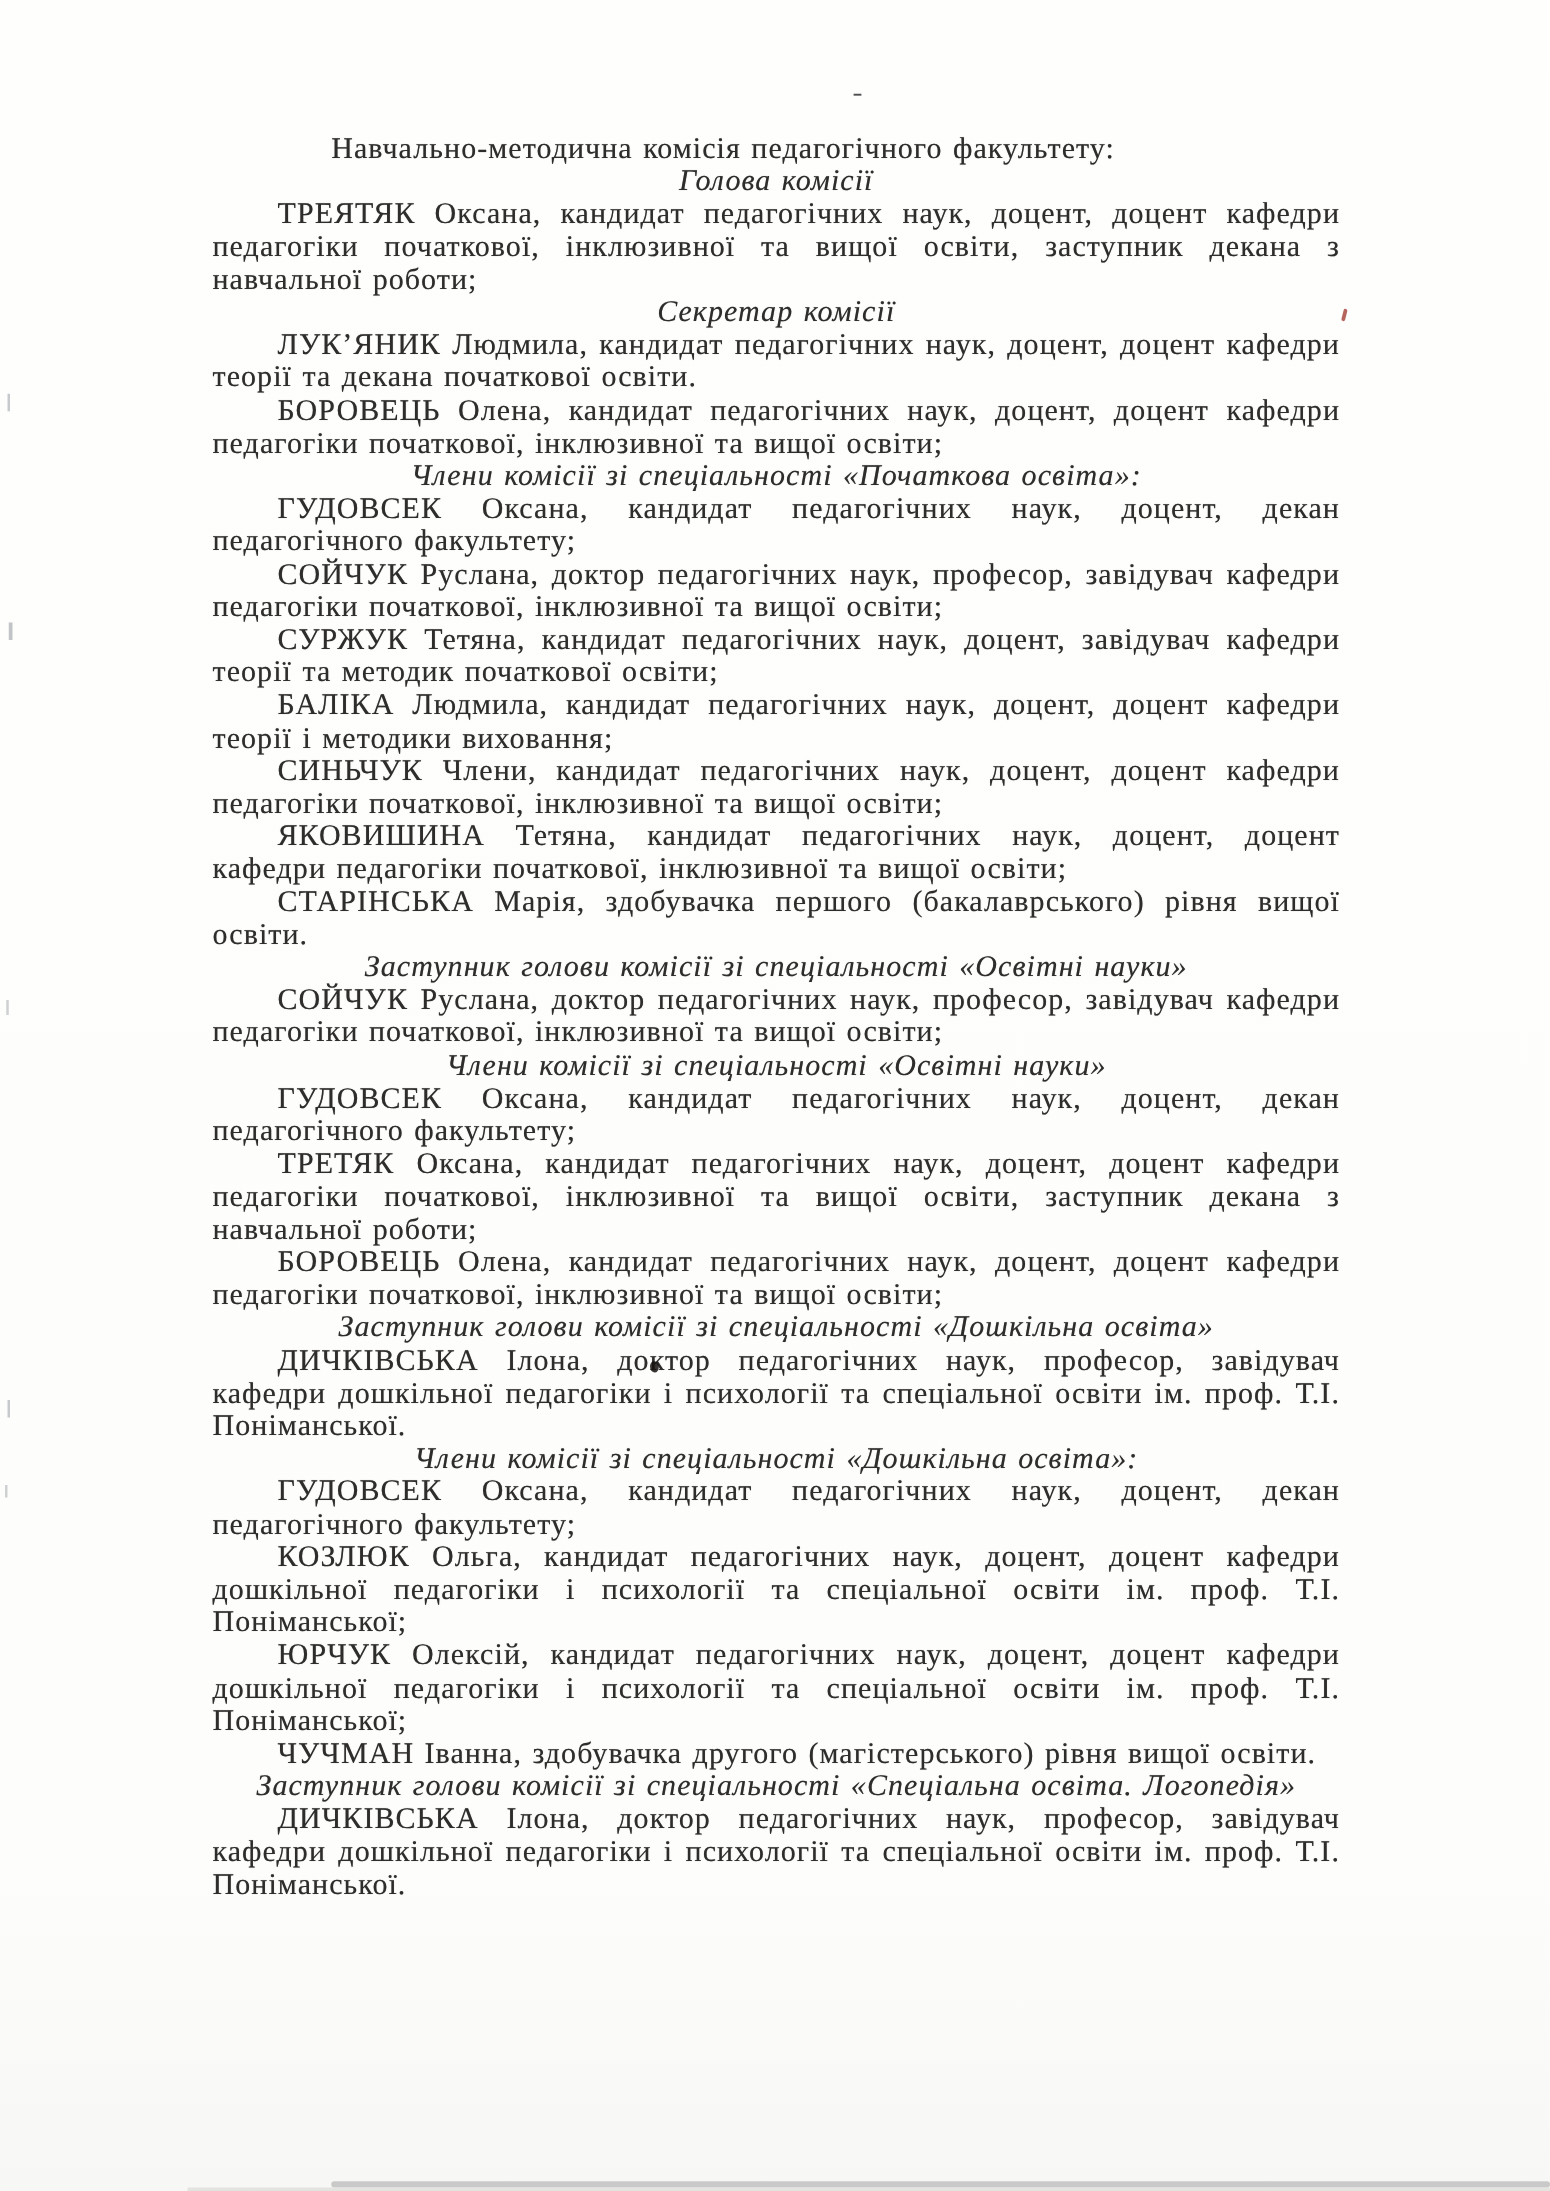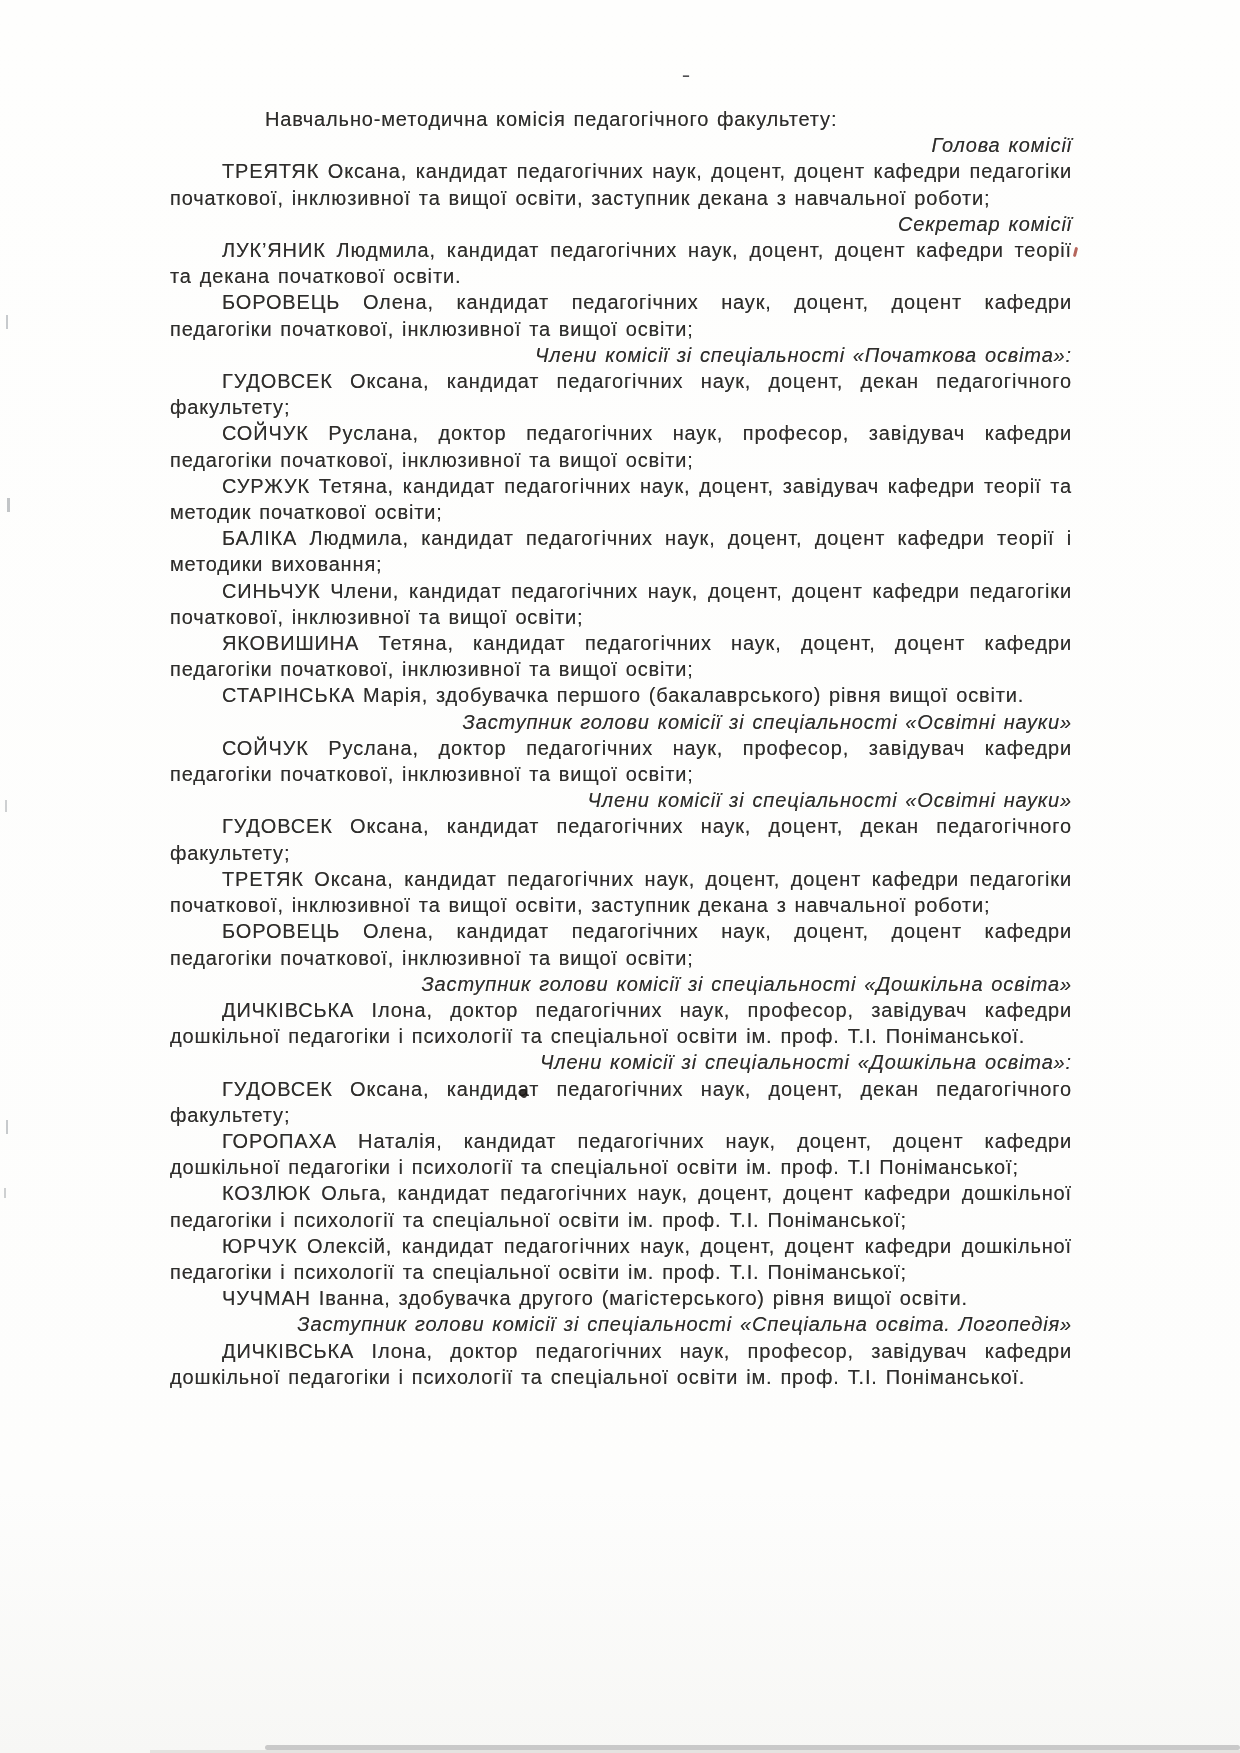--- a/index.html
+++ b/index.html
@@ -14,34 +14,34 @@
     position: absolute;
     inset: 0;
     background: linear-gradient(180deg, #fefefd 0%, #fdfdfc 85%, #f7f7f5 100%);
   }
   .content {
     position: absolute;
     left: 170px;
     top: 106px;
     width: 902px;
     color: #2e2d2b;
-    font-family: Liberation Sans, sans-serif;
-    font-size: 20px;
+    font-family: Liberation Serif, serif;
+    font-size: 24px;
     line-height: 26.2px;
     letter-spacing: 0.85px;
     word-spacing: 1.5px;
     text-shadow: 0 0 0.6px rgba(46,45,43,0.55);
   }
   .title {
     padding-left: 95px;
     text-align: left;
   }
   .heading {
     font-style: italic;
-    text-align: right;
+    text-align: center;
   }
   .entry {
     margin: 0;
     text-align: justify;
     text-indent: 52px;
   }
   
   .artifact { position: absolute; }
   .mark-dash {
     left: 682px; top: 62px;
@@ -112,21 +112,20 @@
         <div class="heading">Заступник голови комісії зі спеціальності «Освітні науки»</div>
         <p class="entry">СОЙЧУК Руслана, доктор педагогічних наук, професор, завідувач кафедри педагогіки початкової, інклюзивної та вищої освіти;</p>
         <div class="heading">Члени комісії зі спеціальності «Освітні науки»</div>
         <p class="entry">ГУДОВСЕК Оксана, кандидат педагогічних наук, доцент, декан педагогічного факультету;</p>
         <p class="entry">ТРЕТЯК Оксана, кандидат педагогічних наук, доцент, доцент кафедри педагогіки початкової, інклюзивної та вищої освіти, заступник декана з навчальної роботи;</p>
         <p class="entry">БОРОВЕЦЬ Олена, кандидат педагогічних наук, доцент, доцент кафедри педагогіки початкової, інклюзивної та вищої освіти;</p>
         <div class="heading">Заступник голови комісії зі спеціальності «Дошкільна освіта»</div>
         <p class="entry">ДИЧКІВСЬКА Ілона, доктор педагогічних наук, професор, завідувач кафедри дошкільної педагогіки і психології та спеціальної освіти ім. проф. Т.І. Поніманської.</p>
         <div class="heading">Члени комісії зі спеціальності «Дошкільна освіта»:</div>
         <p class="entry">ГУДОВСЕК Оксана, кандидат педагогічних наук, доцент, декан педагогічного факультету;</p>
-        <p class="entry">ГОРОПАХА Наталія, кандидат педагогічних наук, доцент, доцент кафедри дошкільної педагогіки і психології та спеціальної освіти ім. проф. Т.І Поніманської;</p>
         <p class="entry">КОЗЛЮК Ольга, кандидат педагогічних наук, доцент, доцент кафедри дошкільної педагогіки і психології та спеціальної освіти ім. проф. Т.І. Поніманської;</p>
         <p class="entry">ЮРЧУК Олексій, кандидат педагогічних наук, доцент, доцент кафедри дошкільної педагогіки і психології та спеціальної освіти ім. проф. Т.І. Поніманської;</p>
         <p class="entry">ЧУЧМАН Іванна, здобувачка другого (магістерського) рівня вищої освіти.</p>
         <div class="heading">Заступник голови комісії зі спеціальності «Спеціальна освіта. Логопедія»</div>
         <p class="entry">ДИЧКІВСЬКА Ілона, доктор педагогічних наук, професор, завідувач кафедри дошкільної педагогіки і психології та спеціальної освіти ім. проф. Т.І. Поніманської.</p>
       </div>
   </div>
 
   <span class="artifact mark-red-tick"></span>
   <span class="artifact mark-ink-dot"></span>

